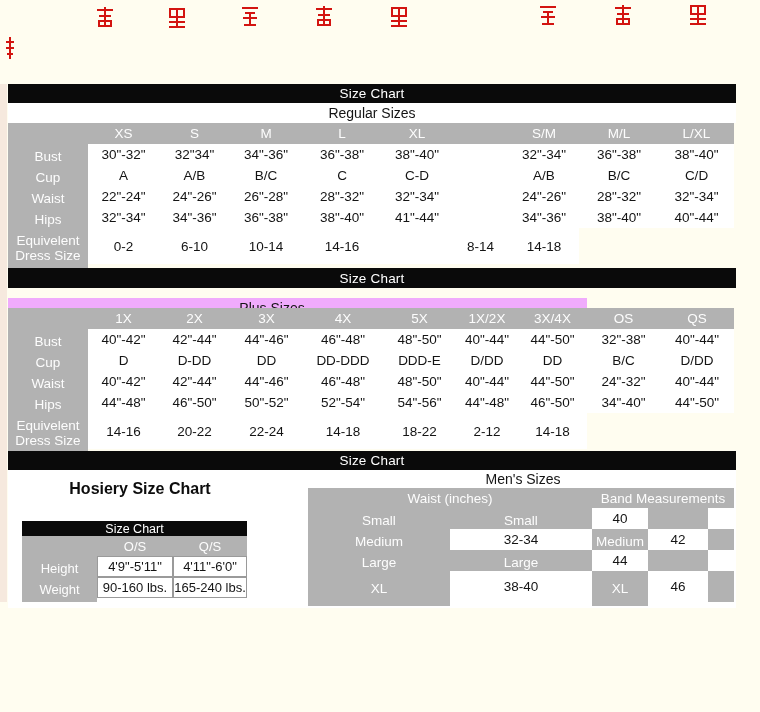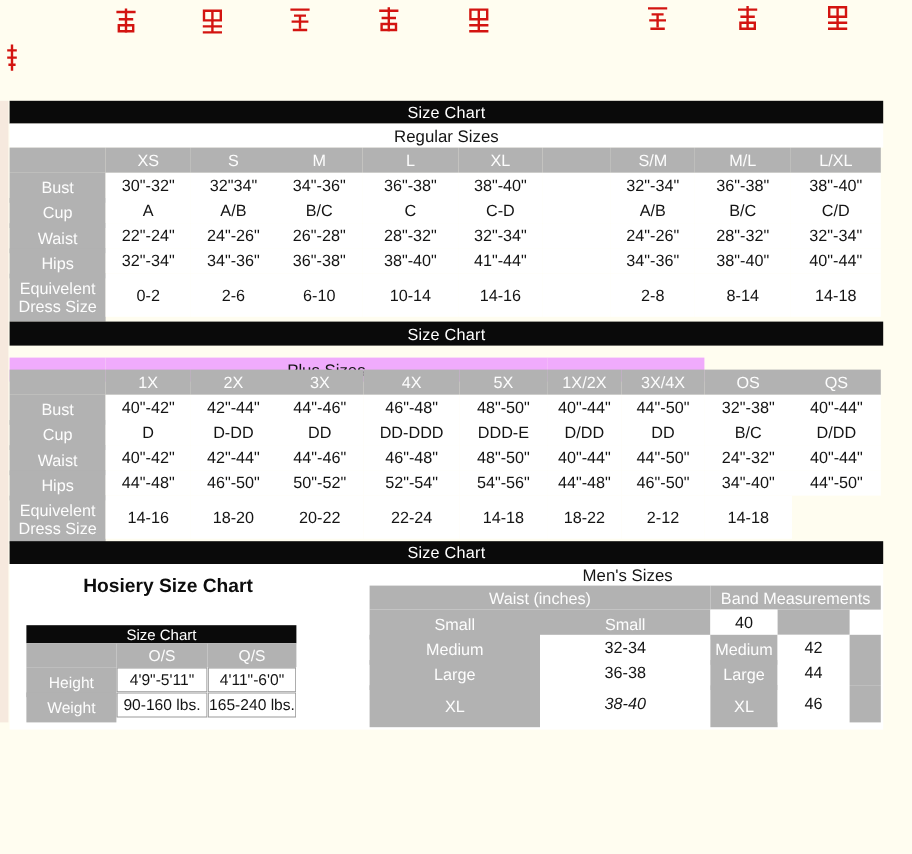--- a/index.html
+++ b/index.html
@@ -203,26 +203,24 @@
   <div class="cell dc">41"-44"</div>
   <div class="cell dc"></div>
   <div class="cell dc">34"-36"</div>
   <div class="cell dc">38"-40"</div>
   <div class="cell dc">40"-44"</div>
 </div>
 
 <div class="abs row grid-reg h36" style="top:228px;">
   <div class="cell lb">Equivelent Dress Size</div>
   <div class="cell dc">0-2</div>
-  <div class="cell dc">2-6</div>
   <div class="cell dc">6-10</div>
   <div class="cell dc">10-14</div>
   <div class="cell dc">14-16</div>
   <div class="cell dc"></div>
-  <div class="cell dc">2-8</div>
   <div class="cell dc">8-14</div>
   <div class="cell dc">14-18</div>
 </div>
 
 <div class="abs bar" style="top:268px;height:20px;">
   <span>Size Chart</span>
 </div>
 
 <div class="abs row grid-plus" style="top:288px;">
   <div class="cell titlecell" style="height:20px;"></div>
@@ -291,21 +289,20 @@
   <div class="cell dc">54"-56"</div>
   <div class="cell dc">44"-48"</div>
   <div class="cell dc">46"-50"</div>
   <div class="cell dc">34"-40"</div>
   <div class="cell dc">44"-50"</div>
 </div>
 
 <div class="abs row grid-plus h36" style="top:413px;">
   <div class="cell lb">Equivelent Dress Size</div>
   <div class="cell dc">14-16</div>
-  <div class="cell dc">18-20</div>
   <div class="cell dc">20-22</div>
   <div class="cell dc">22-24</div>
   <div class="cell dc">14-18</div>
   <div class="cell dc">18-22</div>
   <div class="cell dc">2-12</div>
   <div class="cell dc">14-18</div>
 </div>
 
 <div class="abs bar" style="top:451px;">
   <span>Size Chart</span>
@@ -354,25 +351,24 @@
 <div class="abs grid-mens" style="top:529px;">
   <div class="cell lb" style="height:21px;">Medium</div>
   <div class="cell dc" style="height:21px;">32-34</div>
   <div class="cell lb" style="height:21px;">Medium</div>
   <div class="cell dc" style="height:21px;text-align:right;">42</div>
   <div class="cell hd" style="height:21px;"></div>
 </div>
 
 <div class="abs grid-mens" style="top:550px;">
   <div class="cell lb" style="height:21px;">Large</div>
-  <div class="cell dc" style="height:21px;">36-38</div>
   <div class="cell lb" style="height:21px;">Large</div>
   <div class="cell dc" style="height:21px;">44</div>
   <div class="cell hd" style="height:21px;"></div>
 </div>
 
 <div class="abs grid-mens" style="top:571px;">
   <div class="cell lb" style="height:31px;">XL</div>
-  <div class="cell dc" style="height:31px;font-style:italic;">38-40</div>
+  <div class="cell dc" style="height:31px;">38-40</div>
   <div class="cell lb" style="height:31px;">XL</div>
   <div class="cell dc" style="height:31px;text-align:right;">46</div>
   <div class="cell hd" style="height:31px;"></div>
 </div>
 
 </body></html>

